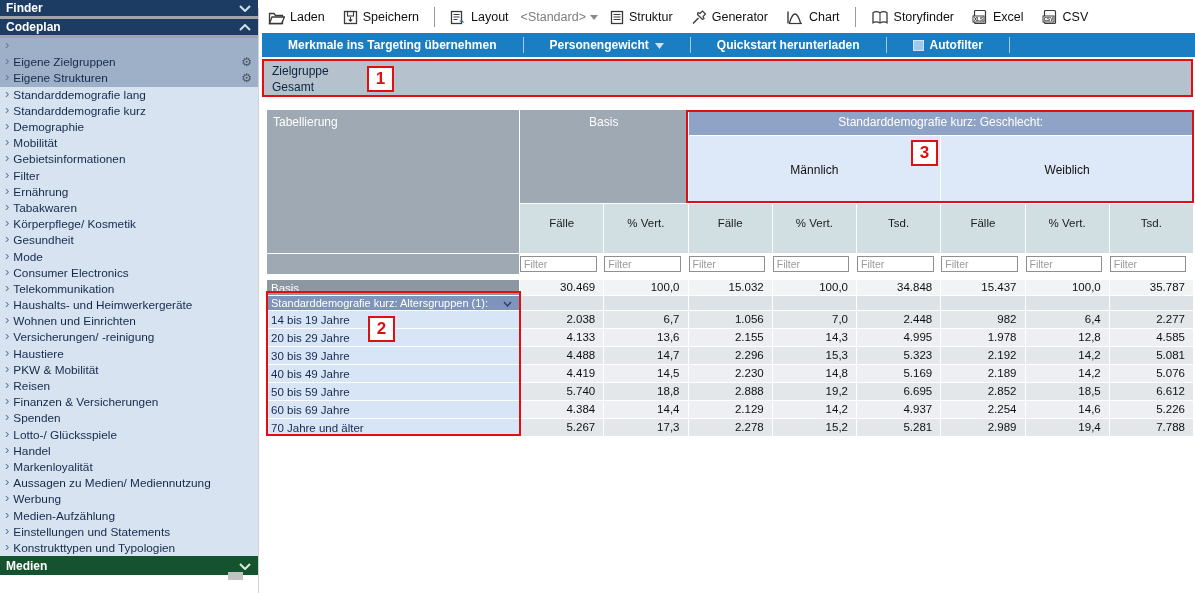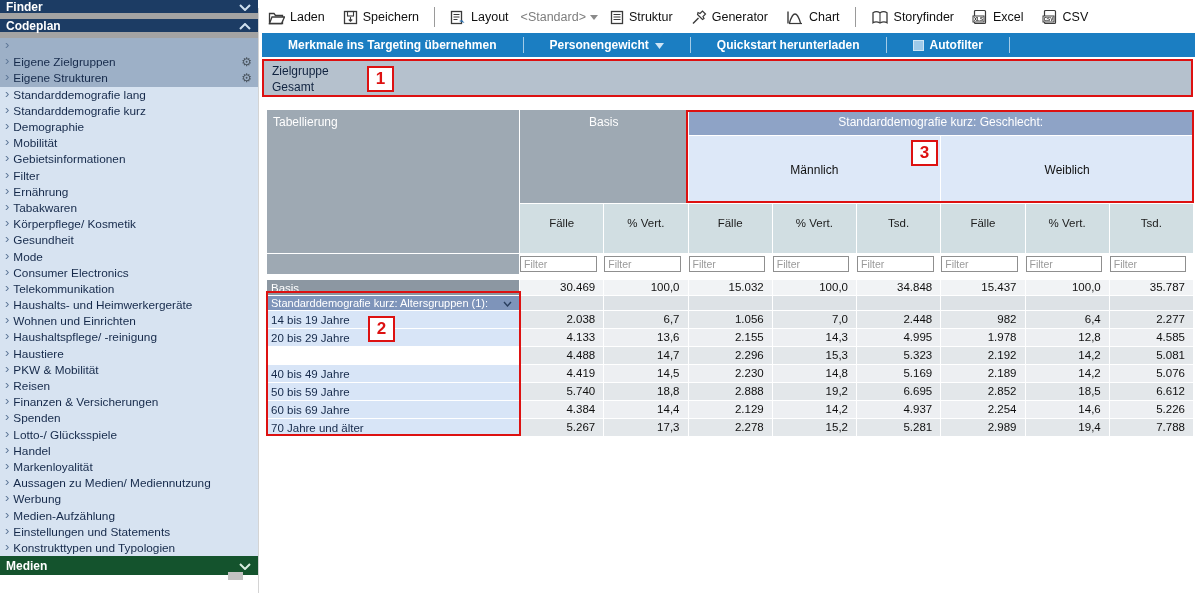--- a/index.html
+++ b/index.html
@@ -4,21 +4,21 @@
 <style>
   * { margin:0; padding:0; box-sizing:border-box; }
   html,body { width:1195px; height:593px; background:#fff; font-family:"Liberation Sans",sans-serif; overflow:hidden; }
   body { position:relative; font-size:12px; color:#15294a; }
 
   
   .sidebar { position:absolute; left:0; top:8; width:258px; }
   .sb-divider { position:absolute; left:258px; top:8px; width:1px; height:585px; background:#d4d4d4; }
   .sb-header { height:19px; display:flex; align-items:center; justify-content:space-between;
                padding:0 7px 0 6px; color:#fff; font-weight:bold; font-size:12px; cursor:pointer; }
-  .sb-header.navy { background:#1c3c64; border-bottom:6px solid #a3a3a3; }
+  .sb-header.navy { background:#1c3c64; border-bottom:3px solid #a3a3a3; }
   .sb-header.green { background:#14532d; }
   .sb-item { height:16.19px; display:flex; align-items:center; padding:0 4px 0 3px;
              background:#d7e3f1; font-size:11.8px; white-space:nowrap; cursor:pointer; }
   .sb-item.sel { background:#9db0c7; }
   .sb-item .chev { color:#5d7696; font-size:13px; line-height:10px; margin:0 4px 2px 2px; }
   .sb-item .lbl { flex:1 1 auto; overflow:hidden; }
   .sb-item .gear { font-size:12px; color:#4a5560; margin-right:2px; }
   .sb-thumb { position:absolute; left:228px; top:572px; width:15px; height:8px; background:#c2c2c2; }
 
   
@@ -160,21 +160,21 @@
       <div class="sb-item">
         <span class="chev">›</span>
         <span class="lbl">Haushalts- und Heimwerkergeräte</span>
       </div>
       <div class="sb-item">
         <span class="chev">›</span>
         <span class="lbl">Wohnen und Einrichten</span>
       </div>
       <div class="sb-item">
         <span class="chev">›</span>
-        <span class="lbl">Haushaltspflege/ -reinigung</span>
+        <span class="lbl">Versicherungen/ -reinigung</span>
       </div>
       <div class="sb-item">
         <span class="chev">›</span>
         <span class="lbl">Haustiere</span>
       </div>
       <div class="sb-item">
         <span class="chev">›</span>
         <span class="lbl">PKW &amp; Mobilität</span>
       </div>
       <div class="sb-item">
@@ -429,20 +429,21 @@
     <div class="c vcell val-a" style="grid-area: 8 / 9;">2.277</div>
     <div class="c rlabel row-lbl" style="grid-area: 9 / 1;">20 bis 29 Jahre</div>
     <div class="c vcell val-b" style="grid-area: 9 / 2;">4.133</div>
     <div class="c vcell val-b" style="grid-area: 9 / 3;">13,6</div>
     <div class="c vcell val-b" style="grid-area: 9 / 4;">2.155</div>
     <div class="c vcell val-b" style="grid-area: 9 / 5;">14,3</div>
     <div class="c vcell val-b" style="grid-area: 9 / 6;">4.995</div>
     <div class="c vcell val-b" style="grid-area: 9 / 7;">1.978</div>
     <div class="c vcell val-b" style="grid-area: 9 / 8;">12,8</div>
     <div class="c vcell val-b" style="grid-area: 9 / 9;">4.585</div>
+    <div class="c rlabel row-lbl" style="grid-area: 10 / 1;">30 bis 39 Jahre</div>
     <div class="c vcell val-a" style="grid-area: 10 / 2;">4.488</div>
     <div class="c vcell val-a" style="grid-area: 10 / 3;">14,7</div>
     <div class="c vcell val-a" style="grid-area: 10 / 4;">2.296</div>
     <div class="c vcell val-a" style="grid-area: 10 / 5;">15,3</div>
     <div class="c vcell val-a" style="grid-area: 10 / 6;">5.323</div>
     <div class="c vcell val-a" style="grid-area: 10 / 7;">2.192</div>
     <div class="c vcell val-a" style="grid-area: 10 / 8;">14,2</div>
     <div class="c vcell val-a" style="grid-area: 10 / 9;">5.081</div>
     <div class="c rlabel row-lbl" style="grid-area: 11 / 1;">40 bis 49 Jahre</div>
     <div class="c vcell val-b" style="grid-area: 11 / 2;">4.419</div>

